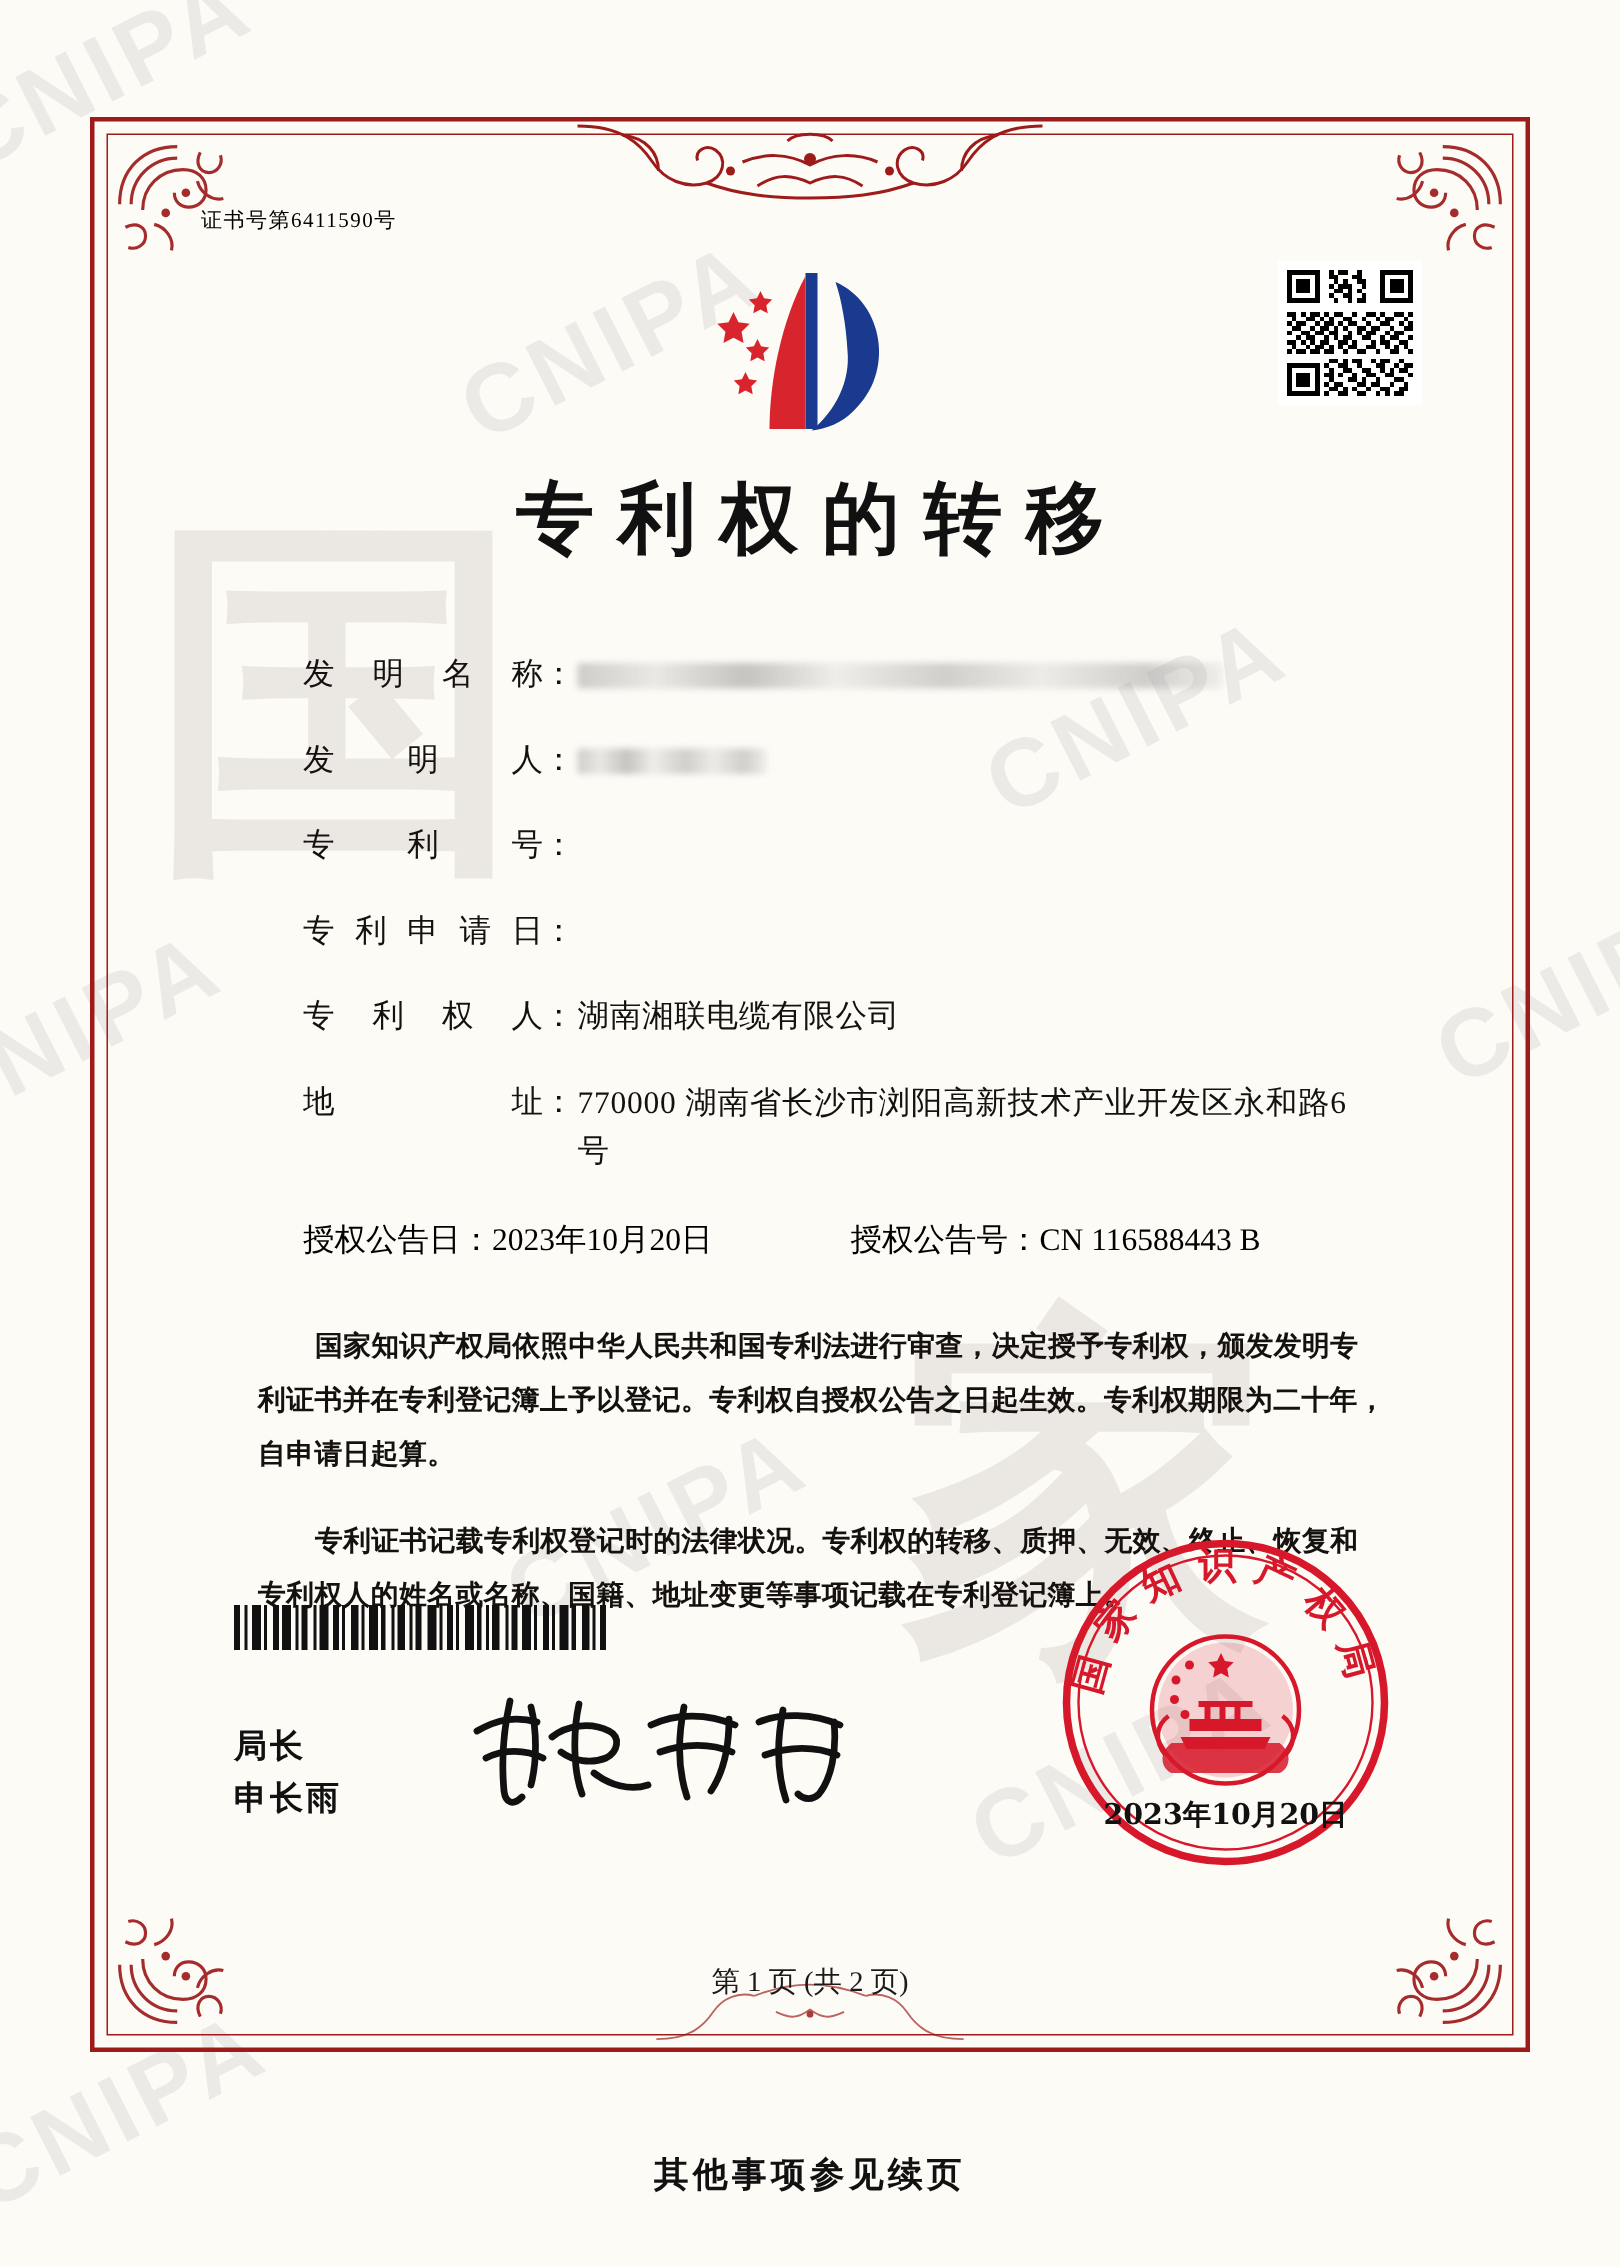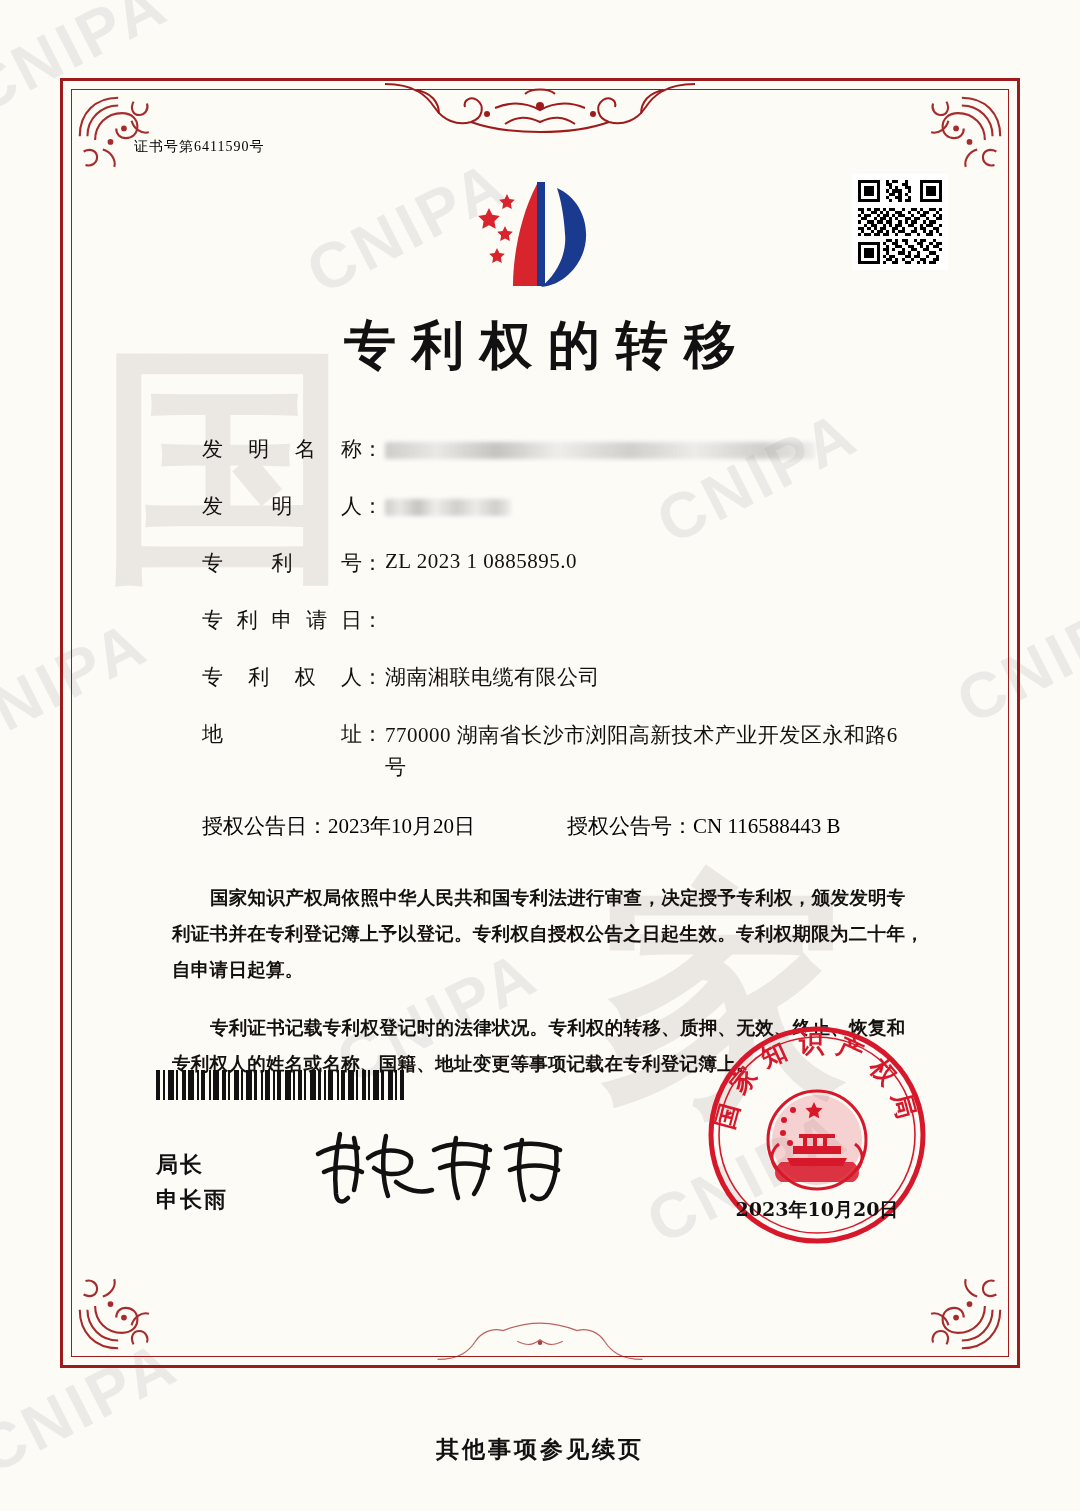--- a/index.html
+++ b/index.html
@@ -616,21 +616,20 @@
         </div>
       </div>
 
       <div class="field-row">
         <div class="f-label">
           <span>专</span>
           <span>利</span>
           <span>号</span>
         </div>
         <div class="f-colon">：</div>
-        <div class="f-value">ZL 2023 1 0885895.0</div>
       </div>
 
       <div class="field-row">
         <div class="f-label">
           <span>专</span>
           <span>利</span>
           <span>申</span>
           <span>请</span>
           <span>日</span>
         </div>
@@ -808,15 +807,16 @@
           <rect x="6" y="-10" width="4" height="10"></rect>
           <path d="M-36 14 C-44 20 -44 30 -36 34 L36 34 C44 30 44 20 36 14 Z" opacity="0.85"></path>
           <path d="M-40 22 C-48 12 -46 2 -38 -4" fill="none" stroke="#d7182a" stroke-width="3"></path>
           <path d="M40 22 C48 12 46 2 38 -4" fill="none" stroke="#d7182a" stroke-width="3"></path>
         </g>
       </g>
       <text x="115" y="196" text-anchor="middle" font-family="DejaVu Serif, serif" font-size="19" font-weight="bold" fill="#111">2023年10月20日</text>
     </svg>
   </div>
 
+  <div class="page-no">第 1 页 (共 2 页)</div>
 </div>
 
 <div class="footer-note">其他事项参见续页</div>
 
 </body></html>

